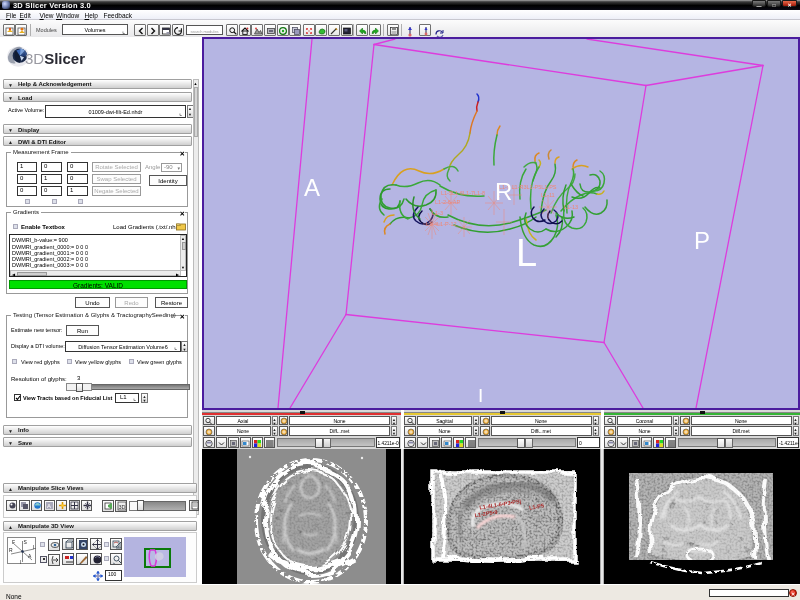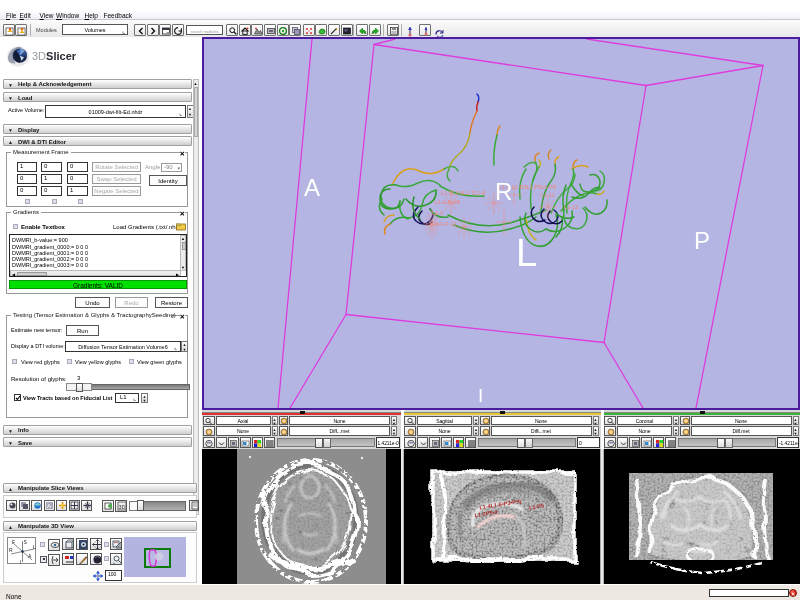--- a/index.html
+++ b/index.html
@@ -64,20 +64,33 @@
 .sdd { position:absolute; background:#fff; border:1px solid #555; }
 .sdd span { position:absolute; width:100%; text-align:center; font-size:5px; top:1px; color:#000; }
 
 
 #statusbar { left:0; top:583.5px; width:800px; height:16.5px; background:#ede9e2; border-top:1px solid #fff; }
 </style>
 </head>
 <body>
 <div id="stage">
 
+  <div id="titlebar" class="abs">
+    <div class="ticon abs"></div>
+    <div class="ttext abs">3D Slicer Version 3.0</div>
+    <div id="wmin" class="winbtn abs">
+        <span style="margin-top:3px">—</span>
+      </div>
+    <div id="wmax" class="winbtn abs">
+        <span style="margin-top:2px">□</span>
+      </div>
+    <div id="wclose" class="winbtn abs">
+        <span style="margin-top:1.5px">✕</span>
+      </div>
+  </div>
 
   <div id="menubar" class="abs">
     <span class="mi" style="left:6px"><u>F</u>ile</span>
     <span class="mi" style="left:19.5px"><u>E</u>dit</span>
     <span class="mi" style="left:39.5px"><u>V</u>iew</span>
     <span class="mi" style="left:56px"><u>W</u>indow</span>
     <span class="mi" style="left:84.5px"><u>H</u>elp</span>
     <span class="mi" style="left:103.5px">Feedback</span>
   </div>
 
@@ -236,21 +249,21 @@
       <ellipse cx="15" cy="16" rx="13" ry="12" fill="#e9e9ee"></ellipse>
       <path d="M4 22 Q1 16 6 10 Q12 3 20 5 Q14 6 11 12 Q8 18 12 24 Q7 25 4 22Z" fill="#9aa0ad"></path>
       <circle cx="17" cy="15" r="8.5" fill="#1b2a4a"></circle>
       <path d="M17 6.5 A8.5 8.5 0 0 1 25.5 15 L17 15 Z" fill="#36548c"></path>
       <path d="M12 9 Q9 14 12 20 Q14 23 17 23.5 L17 15 Z" fill="#111c33"></path>
       <path d="M17 15 L23 9 Q19 6 17 6.5 Z" fill="#7ba0d8"></path>
       <path d="M17 15 l5 2 -3 4 z" fill="#c8d8f0"></path>
       <path d="M17 15 l-4 -6 5 -2 z" fill="#3a68b8"></path>
       <path d="M17 15 l6 -3 1 4 z" fill="#24407a"></path>
     </svg>
-    <div class="lab" style="left:32px; top:13px; font-size:11px; color:#9a9aa2;">3D<span style="color:#2a2a33; font-weight:bold;">Slicer</span></div>
+    <div class="lab" style="left:25px; top:13px; font-size:15px; color:#9a9aa2;">3D<span style="color:#2a2a33; font-weight:bold;">Slicer</span></div>
 
     <div class="shead" style="top:42px;">
         <span class="tri">▼</span>
         <span class="st">Help &amp; Acknowledgement</span>
       </div>
     <div class="shead" style="top:55.5px;">
         <span class="tri">▼</span>
         <span class="st">Load</span>
       </div>
     <div class="lab" style="left:8px; top:70.5px; font-size:5.5px;">Active Volume:</div>

